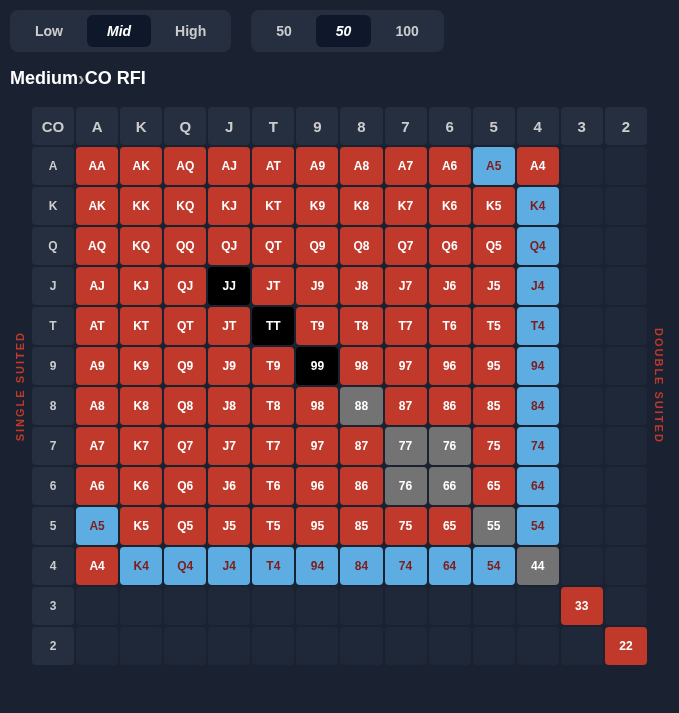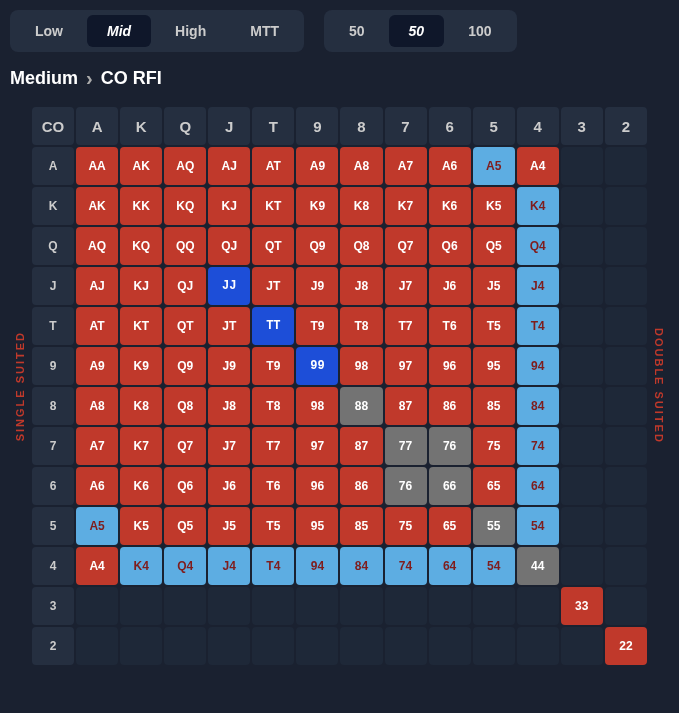--- a/index.html
+++ b/index.html
@@ -34,21 +34,20 @@
       background: transparent;
     }
     .btn.active {
       background: #0f172a;
       color: #fff;
       font-style: italic;
     }
     .breadcrumb {
       display: flex;
       align-items: center;
-      gap: 8px;
       margin-bottom: 15px;
       font-size: 18px;
       font-weight: bold;
       color: #fff;
     }
     .breadcrumb .sep {
       color: #aaa;
       font-size: 20px;
     }
     .matrix-container {
@@ -99,35 +98,33 @@
     }
     td.light-blue {
       background: #5dade2;
       color: #7f1d1d;
     }
     td.teal {
       background: #737373;
       color: #fff;
     }
     td.diagonal {
-      background: #1d4ed8;
-      color: #fff;
-      font-family: Liberation Mono, monospace;
+      background: #000000;
+      color: #fff;
     }
   </style>
 </head>
 <body>
 
 <div>
   <div class="top-controls">
     <div class="btn-group">
         <button class="btn">Low</button>
         <button class="btn active">Mid</button>
         <button class="btn">High</button>
-        <button class="btn">MTT</button>
       </div>
     <div class="btn-group">
         <button class="btn">50</button>
         <button class="btn active">50</button>
         <button class="btn">100</button>
       </div>
   </div>
 </div>
 
 <div class="breadcrumb">

